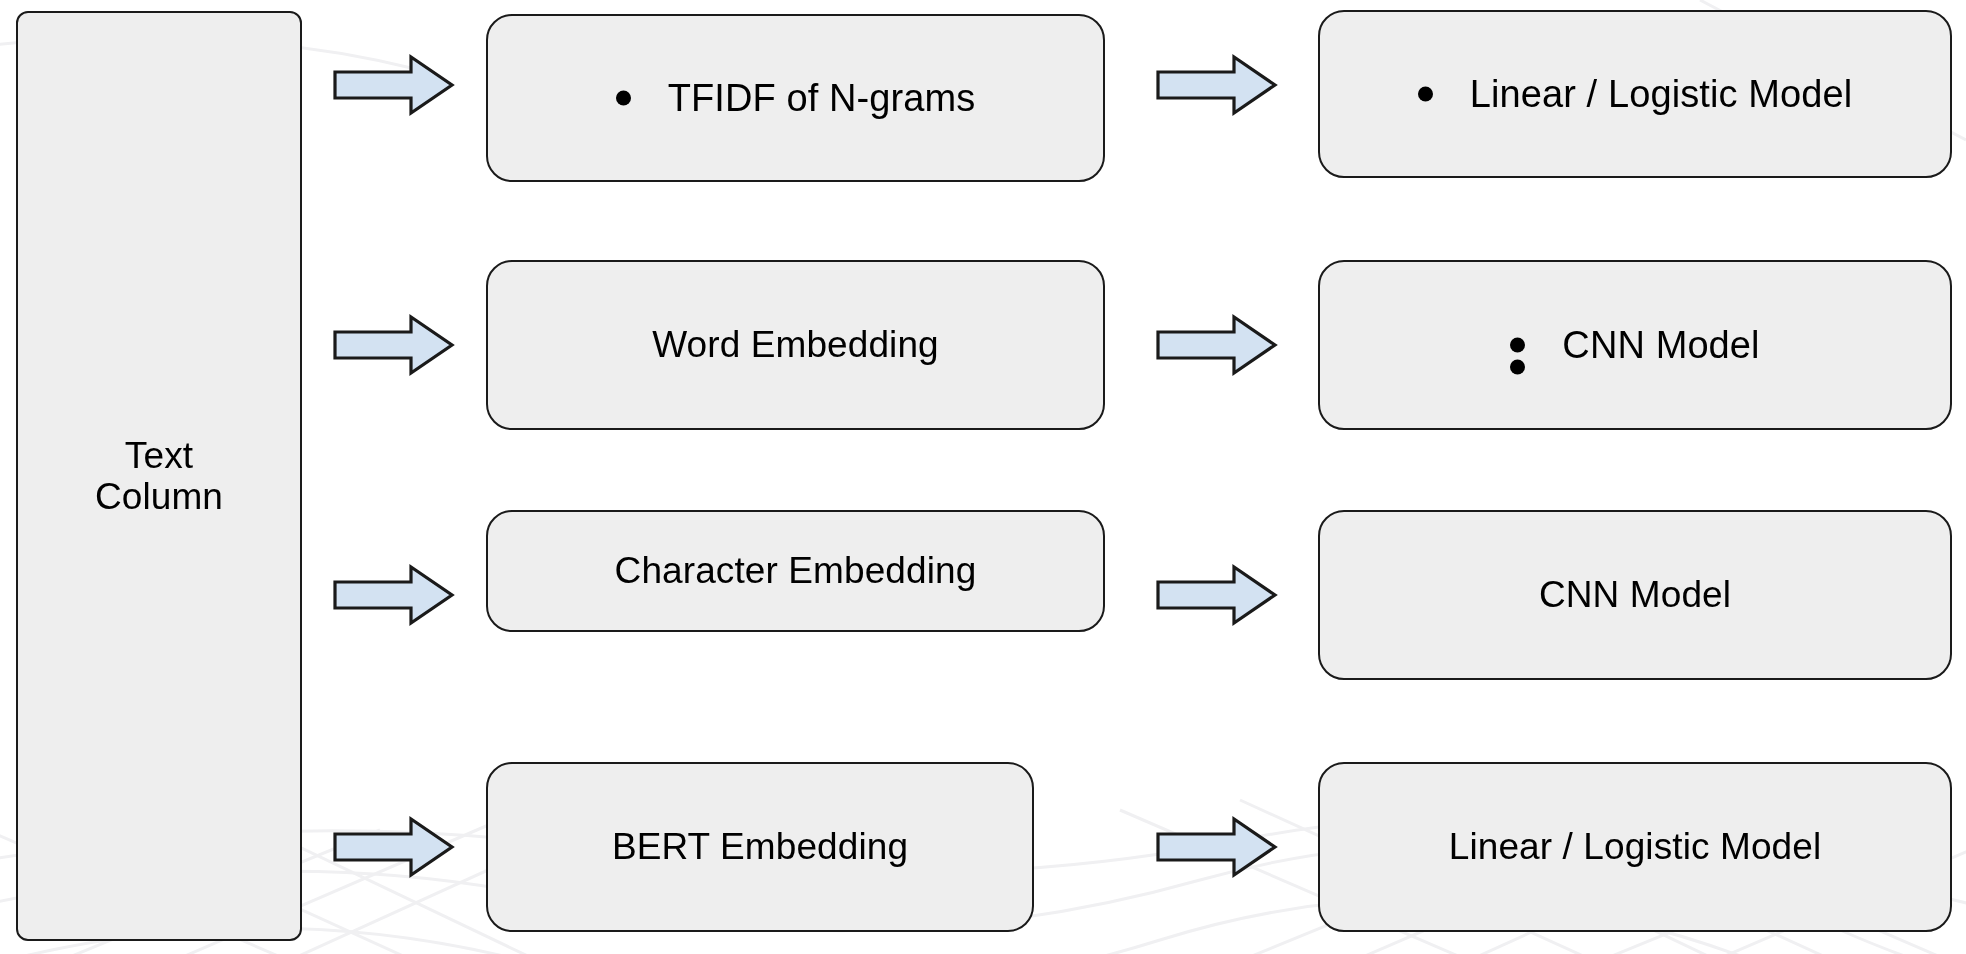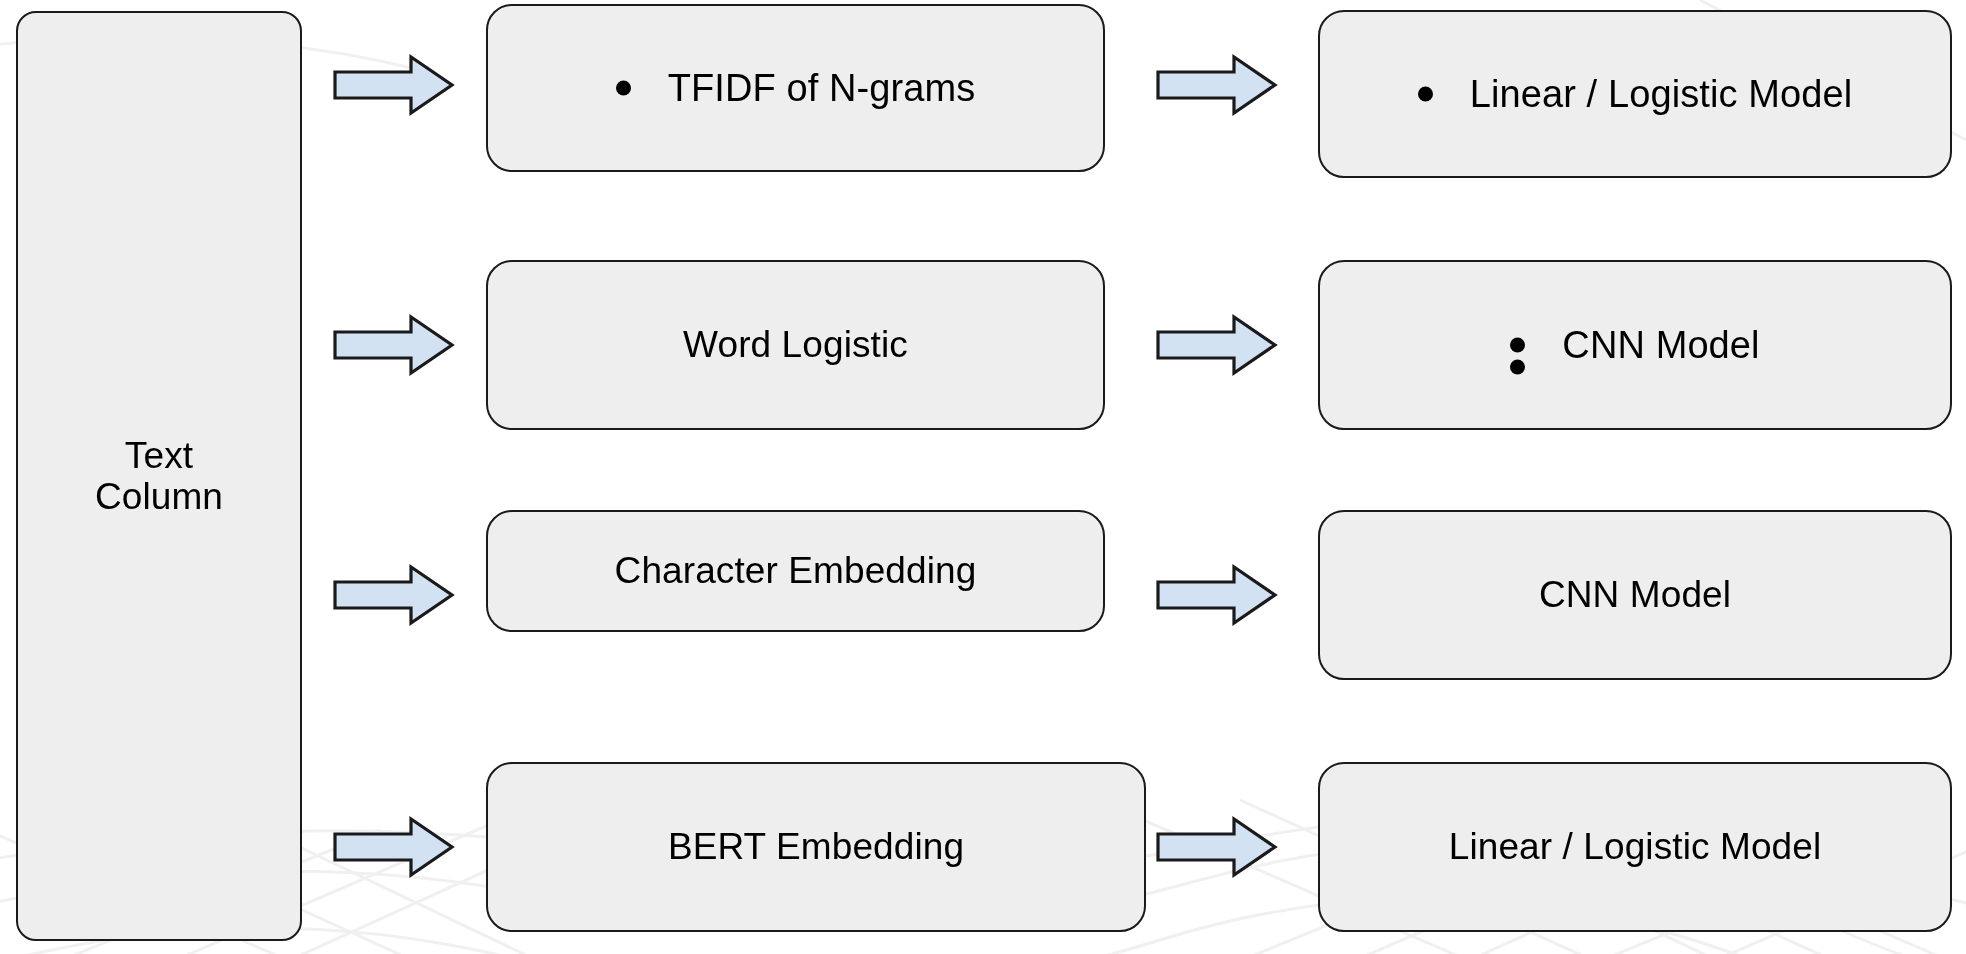--- a/index.html
+++ b/index.html
@@ -30,21 +30,21 @@
     box-sizing: border-box;
     background: #eeeeee;
     border: 2.5px solid #1a1a1a;
     border-radius: 26px;
     display: flex;
     align-items: center;
     justify-content: center;
     z-index: 2;
   }
   .node.source {
-    border-radius: 20px;
+    border-radius: 12px;
   }
   .node-label {
     font-size: 37px;
     line-height: 1.12;
     color: #000000;
     text-align: center;
     white-space: pre-line;
     letter-spacing: 0.1px;
   }
   .bullet-list {
@@ -115,21 +115,21 @@
     <div class="node-label">Text
 Column</div>
   </div>
 
   <div class="arrow" style="left:333px; top:55px;">
     <svg width="122" height="60" viewBox="0 0 122 60">
       <polygon points="2,17 78,17 78,2 119,30 78,58 78,43 2,43" fill="#d3e2f2" stroke="#1a1a1a" stroke-width="3.2" stroke-linejoin="miter"></polygon>
     </svg>
   </div>
 
-  <div class="node" style="left:486px; top:4px; width:619px; height:168px;">
+  <div class="node" style="left:486px; top:14px; width:619px; height:168px;">
     <ul class="bullet-list">
       <li><span class="bullet-dot"></span><span>TFIDF of N-grams</span></li>
     </ul>
   </div>
 
   <div class="arrow" style="left:1156px; top:55px;">
     <svg width="122" height="60" viewBox="0 0 122 60">
       <polygon points="2,17 78,17 78,2 119,30 78,58 78,43 2,43" fill="#d3e2f2" stroke="#1a1a1a" stroke-width="3.2" stroke-linejoin="miter"></polygon>
     </svg>
   </div>
@@ -140,21 +140,21 @@
     </ul>
   </div>
 
   <div class="arrow" style="left:333px; top:315px;">
     <svg width="122" height="60" viewBox="0 0 122 60">
       <polygon points="2,17 78,17 78,2 119,30 78,58 78,43 2,43" fill="#d3e2f2" stroke="#1a1a1a" stroke-width="3.2" stroke-linejoin="miter"></polygon>
     </svg>
   </div>
 
   <div class="node" style="left:486px; top:260px; width:619px; height:170px;">
-    <div class="node-label">Word Logistic</div>
+    <div class="node-label">Word Embedding</div>
   </div>
 
   <div class="arrow" style="left:1156px; top:315px;">
     <svg width="122" height="60" viewBox="0 0 122 60">
       <polygon points="2,17 78,17 78,2 119,30 78,58 78,43 2,43" fill="#d3e2f2" stroke="#1a1a1a" stroke-width="3.2" stroke-linejoin="miter"></polygon>
     </svg>
   </div>
 
   <div class="node" style="left:1318px; top:260px; width:634px; height:170px;">
     <ul class="bullet-list">
@@ -182,21 +182,21 @@
   <div class="node" style="left:1318px; top:510px; width:634px; height:170px;">
     <div class="node-label">CNN Model</div>
   </div>
 
   <div class="arrow" style="left:333px; top:817px;">
     <svg width="122" height="60" viewBox="0 0 122 60">
       <polygon points="2,17 78,17 78,2 119,30 78,58 78,43 2,43" fill="#d3e2f2" stroke="#1a1a1a" stroke-width="3.2" stroke-linejoin="miter"></polygon>
     </svg>
   </div>
 
-  <div class="node" style="left:486px; top:762px; width:660px; height:170px;">
+  <div class="node" style="left:486px; top:762px; width:548px; height:170px;">
     <div class="node-label">BERT Embedding</div>
   </div>
 
   <div class="arrow" style="left:1156px; top:817px;">
     <svg width="122" height="60" viewBox="0 0 122 60">
       <polygon points="2,17 78,17 78,2 119,30 78,58 78,43 2,43" fill="#d3e2f2" stroke="#1a1a1a" stroke-width="3.2" stroke-linejoin="miter"></polygon>
     </svg>
   </div>
 
   <div class="node" style="left:1318px; top:762px; width:634px; height:170px;">

